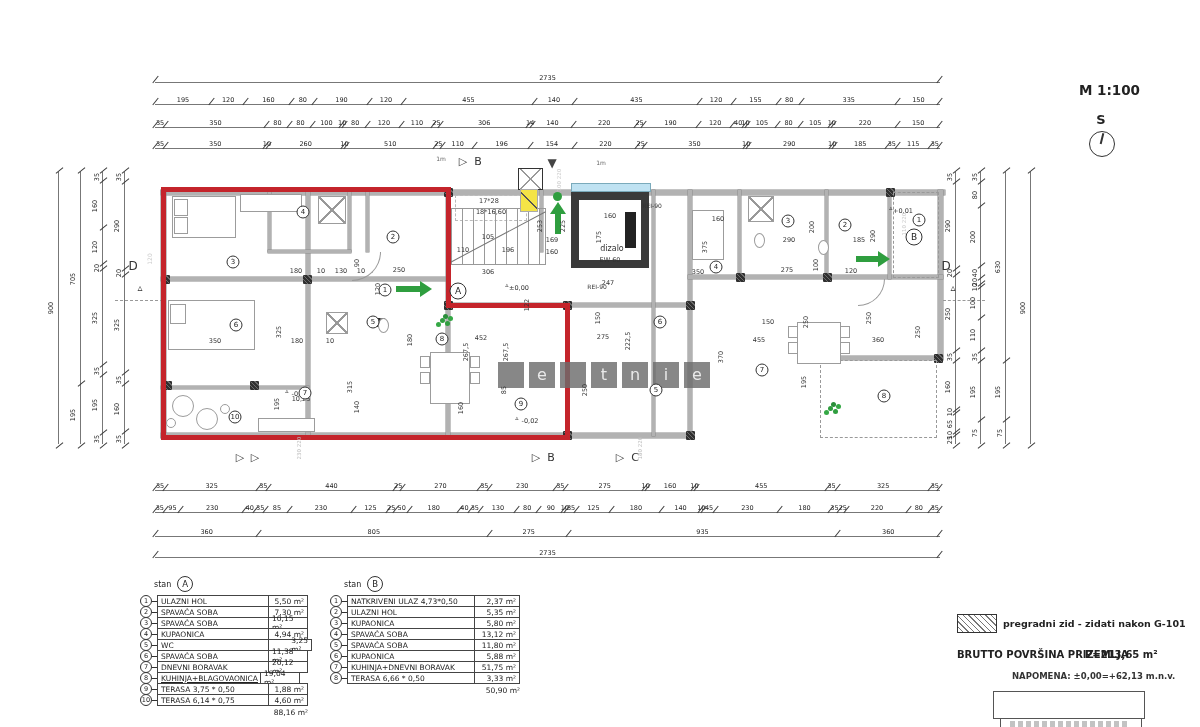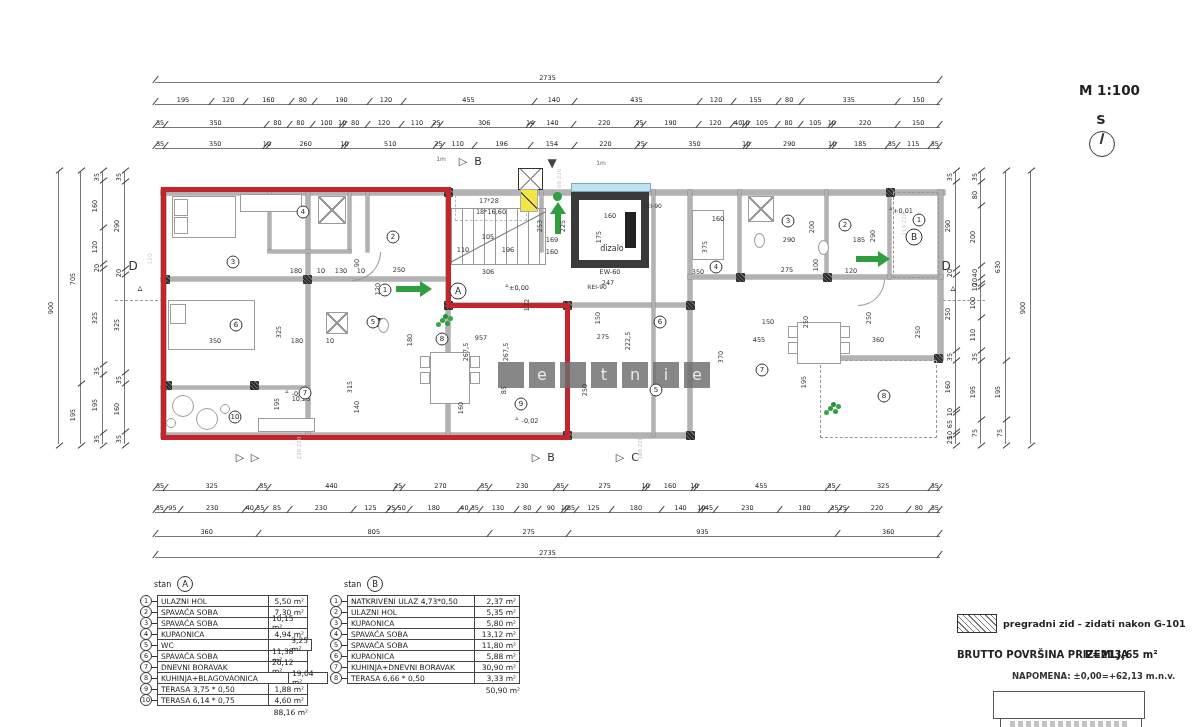--- a/index.html
+++ b/index.html
@@ -723,21 +723,21 @@
       <div class="lbl" style="left: 488px; top: 272px;">306</div>
       <div class="lbl" style="left: 552px; top: 240px;">169</div>
       <div class="lbl" style="left: 552px; top: 252px;">160</div>
       <div class="lbl r" style="left: 540px; top: 226px;">253</div>
       <div class="lbl r" style="left: 563px; top: 226px;">225</div>
       <div class="lbl" style="left: 489px; top: 201px;">17*28</div>
       <div class="lbl" style="left: 491px; top: 212px;">18*16,60</div>
       <div class="lbl" style="left: 610px; top: 216px;">160</div>
       <div class="lbl r" style="left: 599px; top: 237px;">175</div>
       <div class="lbl" style="left: 612px; top: 249px; font-size: 8px;">dizalo</div>
-      <div class="lbl" style="left: 610px; top: 272px;">EW-60</div>
+      <div class="lbl" style="left: 610px; top: 260px;">EW-60</div>
       <div class="lbl" style="left: 608px; top: 283px;">247</div>
       <div class="lbl r" style="left: 598px; top: 318px;">150</div>
       <div class="lbl r" style="left: 527px; top: 305px;">122</div>
       <div class="lbl" style="left: 652px; top: 206px; font-size: 6px;">REI-90</div>
       <div class="lbl" style="left: 597px; top: 287px; font-size: 6px;">REI-90</div>
       <div class="lbl" style="left: 519px; top: 288px;">±0,00</div>
       <div class="lbl" style="left: 507px; top: 285px;">▵</div>
       <div class="lbl" style="left: 441px; top: 159px; font-size: 6px; color: rgb(102, 102, 102);">1m</div>
       <div class="lbl" style="left: 601px; top: 163px; font-size: 6px; color: rgb(102, 102, 102);">1m</div>
       <div class="lbl" style="left: 296px; top: 271px;">180</div>
@@ -753,21 +753,21 @@
       <div class="lbl" style="left: 330px; top: 341px;">10</div>
       <div class="lbl r" style="left: 410px; top: 340px;">180</div>
       <div class="lbl r" style="left: 350px; top: 387px;">315</div>
       <div class="lbl r" style="left: 277px; top: 404px;">195</div>
       <div class="lbl" style="left: 301px; top: 399px;">10,25</div>
       <div class="lbl r" style="left: 357px; top: 407px;">140</div>
       <div class="lbl" style="left: 300px; top: 394px;">-0,02</div>
       <div class="lbl" style="left: 287px; top: 391px;">▵</div>
       <div class="lbl" style="left: 530px; top: 421px;">-0,02</div>
       <div class="lbl" style="left: 517px; top: 418px;">▵</div>
-      <div class="lbl" style="left: 481px; top: 338px;">957</div>
+      <div class="lbl" style="left: 481px; top: 338px;">452</div>
       <div class="lbl r" style="left: 466px; top: 352px;">267,5</div>
       <div class="lbl r" style="left: 506px; top: 352px;">267,5</div>
       <div class="lbl r" style="left: 504px; top: 390px;">85</div>
       <div class="lbl r" style="left: 461px; top: 408px;">160</div>
       <div class="lbl" style="left: 603px; top: 337px;">275</div>
       <div class="lbl r" style="left: 628px; top: 341px;">222,5</div>
       <div class="lbl r" style="left: 585px; top: 390px;">250</div>
       <div class="lbl" style="left: 718px; top: 219px;">160</div>
       <div class="lbl r" style="left: 705px; top: 247px;">375</div>
       <div class="lbl" style="left: 698px; top: 272px;">350</div>
@@ -871,21 +871,21 @@
       </div>
       <div class="trow">
         <span class="cnum">7</span>
         <span class="lead"></span>
         <div class="tname" style="width: 112px;">DNEVNI BORAVAK</div>
         <div class="tarea" style="width: 40px;">20,12 m²</div>
       </div>
       <div class="trow">
         <span class="cnum">8</span>
         <span class="lead"></span>
-        <div class="tname" style="width: 132px;">KUHINJA+BLAGOVAONICA</div>
+        <div class="tname" style="width: 104px; text-decoration: underline;">KUHINJA+BLAGOVAONICA</div>
         <div class="tarea" style="width: 40px;">19,04 m²</div>
       </div>
       <div class="trow">
         <span class="cnum">9</span>
         <span class="lead"></span>
         <div class="tname" style="width: 112px;">TERASA 3,75 * 0,50</div>
         <div class="tarea" style="width: 40px;">1,88 m²</div>
       </div>
       <div class="trow">
         <span class="cnum">10</span>
@@ -933,21 +933,21 @@
       <div class="trow">
         <span class="cnum">6</span>
         <span class="lead"></span>
         <div class="tname" style="width: 128px;">KUPAONICA</div>
         <div class="tarea" style="width: 46px;">5,88 m²</div>
       </div>
       <div class="trow">
         <span class="cnum">7</span>
         <span class="lead"></span>
         <div class="tname" style="width: 128px;">KUHINJA+DNEVNI BORAVAK</div>
-        <div class="tarea" style="width: 46px;">30,90 m²</div>
+        <div class="tarea" style="width: 46px;">51,75 m²</div>
       </div>
       <div class="trow">
         <span class="cnum">8</span>
         <span class="lead"></span>
         <div class="tname" style="width: 128px;">TERASA 6,66 * 0,50</div>
         <div class="tarea" style="width: 46px;">3,33 m²</div>
       </div>
       <div class="ltotal" style="width: 190px;">50,90 m²</div>
     </div>
 

